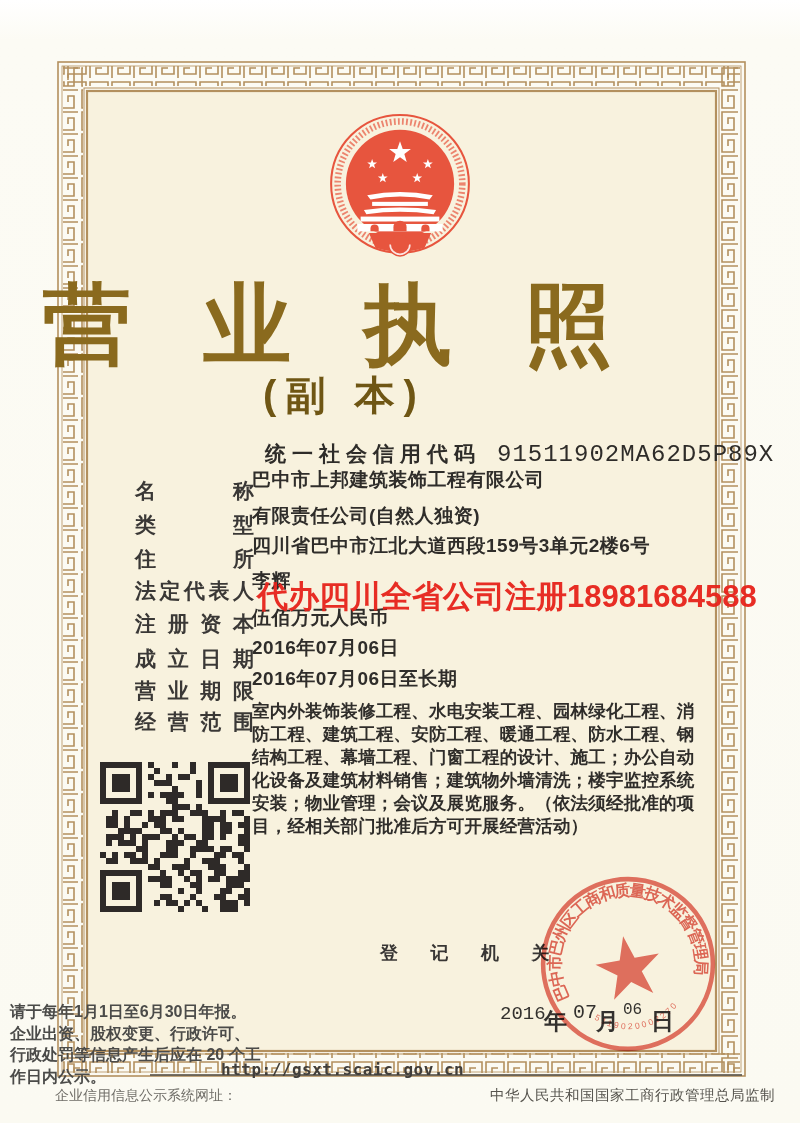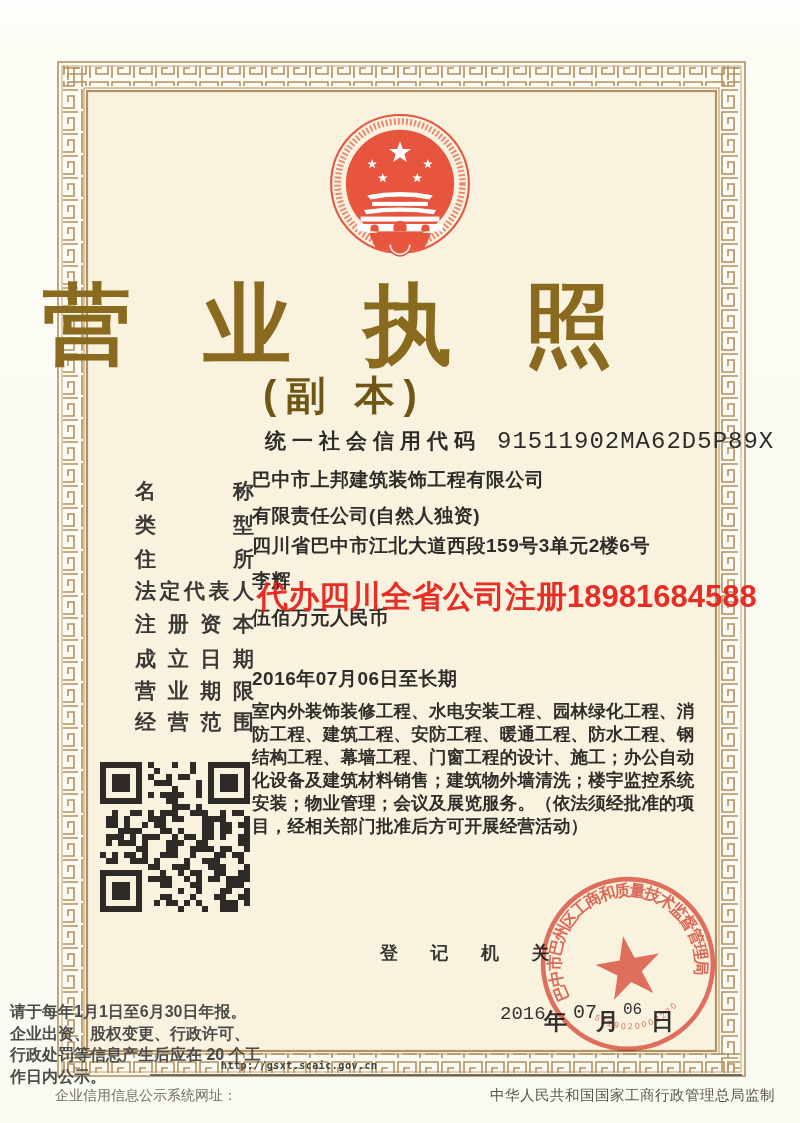--- a/index.html
+++ b/index.html
@@ -5,34 +5,34 @@
   html,body{margin:0;padding:0;}
   body{width:800px;height:1123px;background:#fdfdfa;font-family:"Liberation Sans",sans-serif;}
   .page{position:relative;width:800px;height:1123px;background:linear-gradient(#ffffff 0,#fcfbf4 40px,#fbfaf2 100%);overflow:hidden;}
   .abs{position:absolute;}
   
   .title{left:0;top:266px;width:655px;text-align:center;font-size:88px;font-weight:900;
          color:#8a6a1e;letter-spacing:24px;text-indent:24px;font-family:"Liberation Sans",sans-serif;}
   .subtitle{left:0;top:368px;width:680px;text-align:center;font-size:40px;font-weight:700;
          color:#6f5614;letter-spacing:9px;text-indent:9px;}
   .credit-line{left:265px;top:427px;display:flex;align-items:baseline;gap:16px;color:#2e2c29;}
-  .credit-label{font-family:"Liberation Serif",serif;font-weight:700;font-size:21px;letter-spacing:6px;}
+  .credit-label{font-family:"Liberation Serif",serif;font-weight:700;font-size:21px;letter-spacing:6px;margin-top:13px;}
   .credit-code{font-family:Liberation Mono, monospace;font-size:24px;letter-spacing:1px;font-weight:500;}
   .flabel{left:135px;width:119px;display:flex;justify-content:space-between;
           font-family:"Liberation Serif",serif;font-weight:700;font-size:21px;color:#3a3836;}
   .fvalue{left:252px;font-size:19px;font-weight:700;color:#2f2d2a;letter-spacing:0.5px;white-space:nowrap;}
   .fvalue.scope{width:458px;white-space:normal;font-size:17.5px;line-height:23px;letter-spacing:0.2px;}
   .registrar{left:380px;top:941px;font-family:"Liberation Serif",serif;font-weight:700;
              font-size:18px;letter-spacing:14px;color:#383634;}
   .date-piece{font-family:Liberation Mono, monospace;color:#33312e;}
   .watermark{left:214px;top:576px;font-size:31px;font-weight:700;color:#e7231b;
              white-space:nowrap;letter-spacing:0;opacity:.95;margin-left:43px;}
   .notice{left:10px;top:1001px;width:280px;font-size:16px;font-weight:600;color:#4b4b49;line-height:21.5px;}
   .rule-line{left:150px;top:1074px;width:592px;height:2px;background:#5d574e;opacity:.85;}
-  .url{left:221px;top:1060px;font-family:"DejaVu Sans Mono",monospace;font-size:10px;
+  .url{left:221px;top:1060px;font-family:"DejaVu Sans Mono",monospace;font-size:16px;
        font-weight:700;color:#403e3b;letter-spacing:0.5px;}
   .footer-left{left:55px;top:1087px;font-size:14px;color:#6f6d67;}
   .footer-right{left:490px;top:1086px;font-size:14.5px;color:#56544e;letter-spacing:0.5px;}
   .seal-svg{left:532px;top:868px;width:192px;height:192px;mix-blend-mode:multiply;opacity:.82;transform:rotate(-10deg);}
   .qr-svg{left:100px;top:762px;width:150px;height:150px;}
   .emblem-svg{left:312px;top:110px;width:176px;height:164px;}
   .border-svg{left:0;top:0;width:800px;height:1123px;}
 </style>
 </head>
 <body>
@@ -144,20 +144,21 @@
       <span>营</span>
       <span>范</span>
       <span>围</span>
     </span>
 
   <span class="abs fvalue" style="top:467px">巴中市上邦建筑装饰工程有限公司</span>
   <span class="abs fvalue" style="top:503px">有限责任公司(自然人独资)</span>
   <span class="abs fvalue" style="top:533px">四川省巴中市江北大道西段159号3单元2楼6号</span>
   <span class="abs fvalue" style="top:568px">李辉</span>
   <span class="abs fvalue" style="top:605px">伍佰万元人民币</span>
+  <span class="abs fvalue" style="top:635px">2016年07月06日</span>
   <span class="abs fvalue" style="top:666px">2016年07月06日至长期</span>
   <span class="abs fvalue scope" style="top:700px">室内外装饰装修工程、水电安装工程、园林绿化工程、消防工程、建筑工程、安防工程、暖通工程、防水工程、钢结构工程、幕墙工程、门窗工程的设计、施工；办公自动化设备及建筑材料销售；建筑物外墙清洗；楼宇监控系统安装；物业管理；会议及展览服务。（依法须经批准的项目，经相关部门批准后方可开展经营活动）</span>
 
   <svg id="qr-svg" class="abs qr-svg" viewBox="0 0 150 150">
       <rect x="48" y="0" width="6" height="6" fill="#2e2a28"></rect>
       <rect x="72" y="0" width="6" height="6" fill="#2e2a28"></rect>
       <rect x="90" y="0" width="6" height="6" fill="#2e2a28"></rect>
       <rect x="54" y="6" width="6" height="6" fill="#2e2a28"></rect>
       <rect x="90" y="6" width="6" height="6" fill="#2e2a28"></rect>
       <rect x="48" y="12" width="6" height="6" fill="#2e2a28"></rect>

